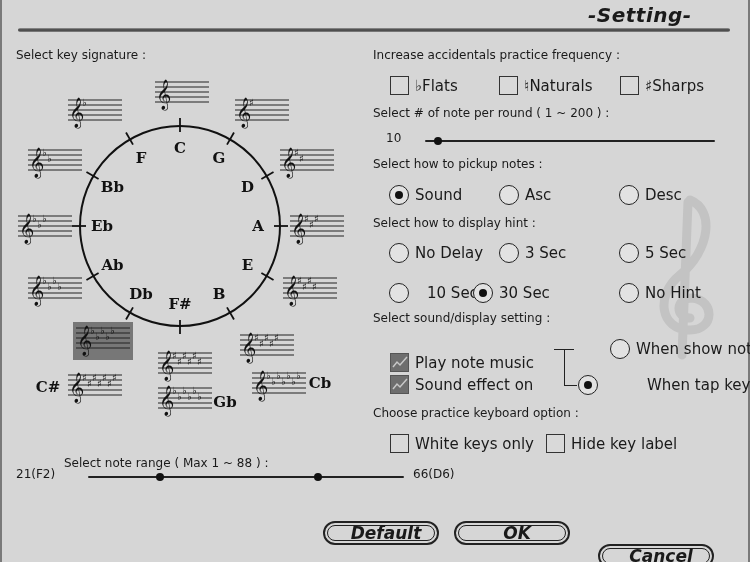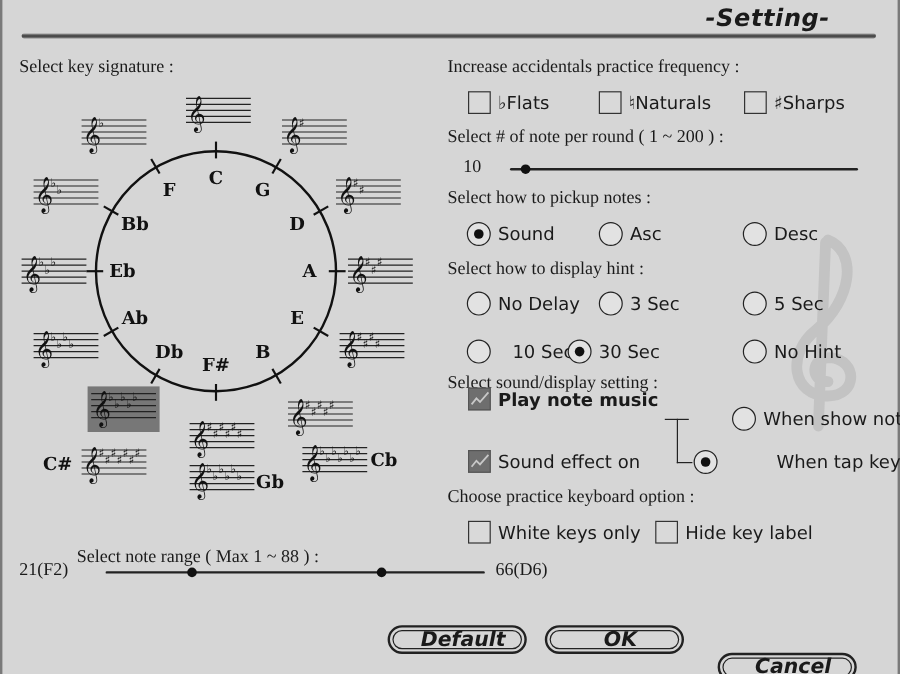--- a/index.html
+++ b/index.html
@@ -6,21 +6,21 @@
   body {
     width:750px; height:562px; overflow:hidden; position:relative;
     background:#d6d6d6;
     font-family:"DejaVu Sans", sans-serif; color:#1a1a1a;
   }
   .frame-left { position:absolute; left:0; top:0; width:2px; height:562px; background:#7a7a7a; }
   .frame-right { position:absolute; right:0; top:0; width:2px; height:562px; background:#7a7a7a; }
   .title { position:absolute; left:588px; top:3px; font-size:20px; font-style:italic; font-weight:bold; letter-spacing:0.5px; }
   .title-rule { position:absolute; left:18px; top:28px; width:712px; height:4px; border-radius:2px;
     background:linear-gradient(to bottom,#9a9a9a,#3a3a3a 50%,#8a8a8a); }
-  .lbl { position:absolute; font-size:15px; white-space:nowrap;font-family:Liberation Serif, serif; }
+  .lbl { position:absolute; font-size:12px; white-space:nowrap; }
   .opt { position:absolute; font-size:15px; white-space:nowrap; display:flex; align-items:center; }
   .radio { width:20px; height:20px; border:1.5px solid #222; border-radius:50%; box-sizing:border-box;
     background:#e2e2e2; display:inline-flex; align-items:center; justify-content:center; margin-right:6px; }
   .radio.on::after { content:""; width:8px; height:8px; background:#111; border-radius:50%; }
   .check { width:19px; height:19px; border:1.5px solid #333; box-sizing:border-box; background:#d9d9d9;
     display:inline-flex; align-items:center; justify-content:center; margin-right:6px; }
   .check.on { background:#6e6e6e; border-color:#555; }
   .check.on svg { width:16px; height:14px; }
   .slider-line { position:absolute; height:2px; background:#222; border-radius:1px; }
   .thumb { position:absolute; width:8px; height:8px; background:#111; border-radius:50%; }
@@ -319,21 +319,21 @@
 <div class="opt" style="left:473px;top:283px;">
   <span class="radio on"></span>
   <span>30 Sec</span>
 </div>
 <div class="opt" style="left:619px;top:283px;">
   <span class="radio"></span>
   <span>No Hint</span>
 </div>
 
 <div class="lbl" style="left:373px;top:311px;">Select sound/display setting :</div>
-<div class="opt" style="left:390px;top:323px;font-weight:bold;">
+<div class="opt" style="left:390px;top:353px;">
   <span class="check on">
       <svg viewBox="0 0 16 14">
         <path d="M1 11 L5 6 L8 9 L15 1" fill="none" stroke="#c8c8c8" stroke-width="1.5"></path>
       </svg>
     </span>
   <span>Play note music</span>
 </div>
 <div class="opt" style="left:390px;top:375px;justify-content:space-between;">
   <span class="check on">
       <svg viewBox="0 0 16 14">

